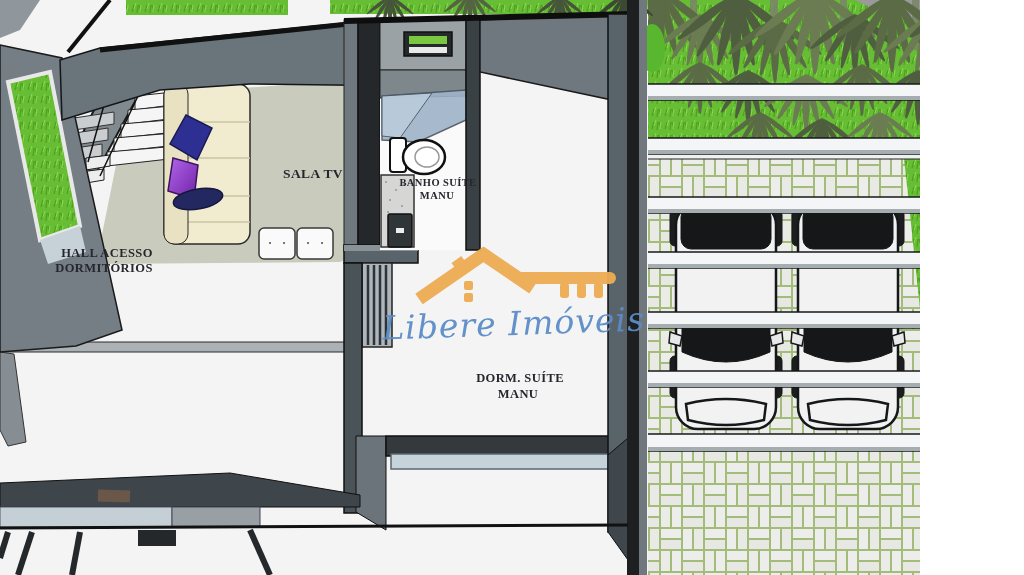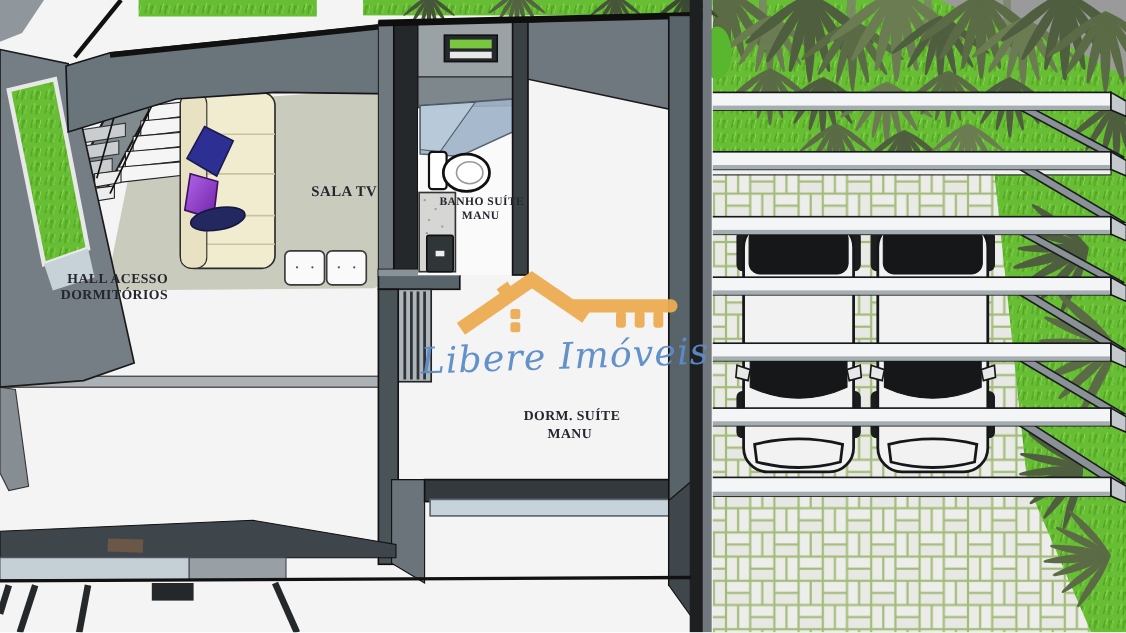--- a/index.html
+++ b/index.html
@@ -1,16 +1,16 @@
 <!DOCTYPE html>
 <html><head>
 <meta charset="utf-8">
 <style>
   html,body{margin:0;padding:0;background:#ffffff;}
-  .canvas{position:relative;width:1024px;height:575px;overflow:hidden;background:#ffffff;
+  .canvas{position:relative;width:920px;height:575px;overflow:hidden;background:#ffffff;
           font-family:"Liberation Serif", serif;}
   svg{display:block;}
   text{user-select:none;}
   .room-label{font-weight:bold;fill:#26262e;letter-spacing:.4px;}
   .wm-text{font-style:italic;fill:#5c8cc8;letter-spacing:1px;font-family:"DejaVu Serif",serif;}
 </style>
 </head>
 <body>
 
 <div class="canvas">

